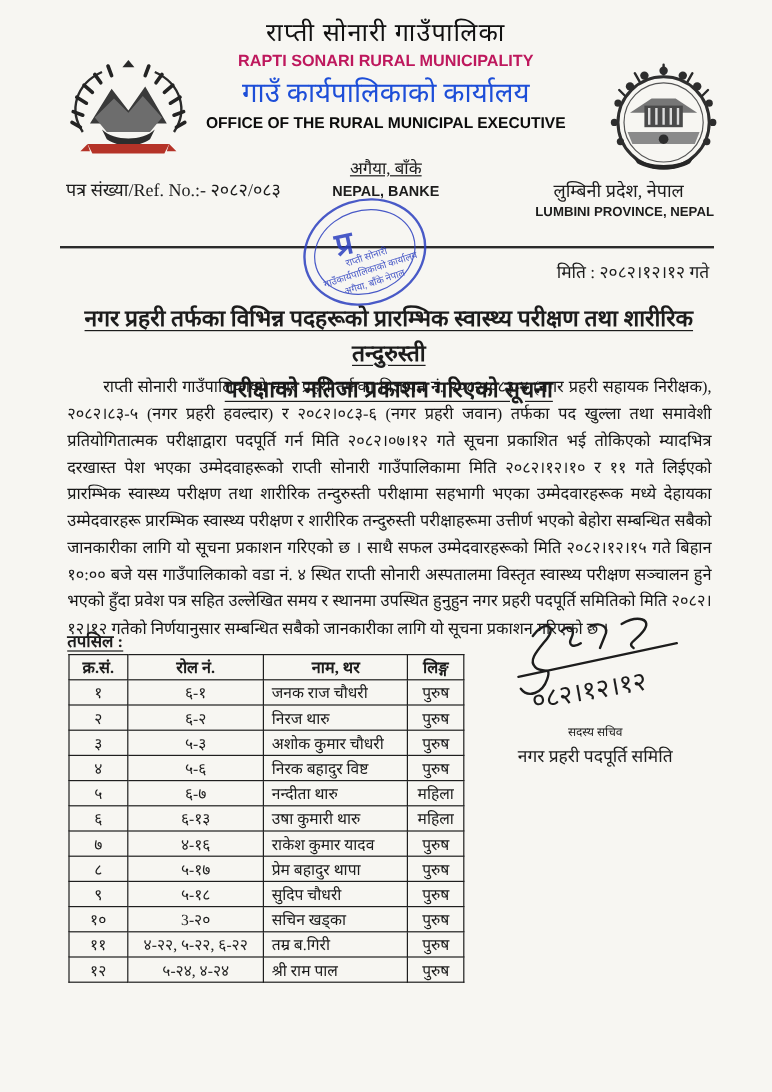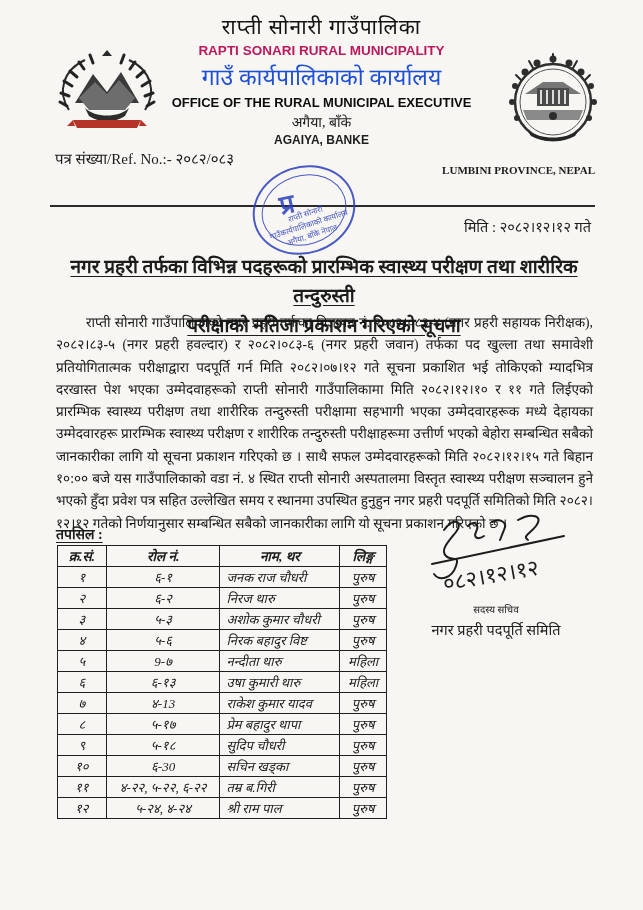--- a/index.html
+++ b/index.html
@@ -15,27 +15,27 @@
 
   
   .letterhead{position:relative;padding-top:12px;text-align:center;}
   .emblem{position:absolute;top:48px;}
   .emblem.left{left:55px;}
   .emblem.right{right:40px;top:52px;}
   .head-np-1{font-size:21px;letter-spacing:1px;color:#111;}
   .head-en-1{font-family:"Liberation Sans",sans-serif;font-weight:bold;font-size:13.5px;margin-top:3px;color:#be185d;}
   .head-np-2{font-size:23px;margin-top:2px;color:#1d4ed8;}
   .head-en-2{font-family:"Liberation Sans",sans-serif;font-weight:bold;font-size:13px;margin-top:3px;color:#0c0c0c;}
-  .head-np-3{font-size:14px;margin-top:2px;}
+  .head-np-3{font-size:14px;margin-top:20px;text-decoration:underline;}
   .head-en-3{font-family:"Liberation Sans",sans-serif;font-weight:bold;font-size:12px;margin-top:2px;}
 
   .refs{position:absolute;left:55px;top:148px;font-size:15px;line-height:1.55;text-align:right;}
   .province{position:absolute;right:48px;top:148px;text-align:center;}
   .province .np{font-size:15px;}
-  .province .en{font-family:Liberation Serif, serif;font-weight:bold;font-size:11px;margin-top:16px;padding-left:10px;}
+  .province .en{font-family:Liberation Sans, sans-serif;font-weight:bold;font-size:11px;margin-top:2px;padding-left:10px;}
 
   .rule{position:absolute;left:50px;right:48px;top:205px;border-top:2.5px solid #2b2b2b;}
 
   
   .stamp{
     position:absolute;left:252px;top:166px;width:104px;height:88px;
     transform:rotate(-18deg);
     color:#2b3fc0;opacity:.85;z-index:5;
     font-size:8px;text-align:center;line-height:1.2;
   }
@@ -63,21 +63,20 @@
     font-size:13.6px;line-height:1.64;text-align:justify;
     text-indent:30px;color:#161616;
   }
   .tapasil{position:absolute;left:56px;top:524px;font-size:14px;font-weight:bold;text-decoration:underline;text-underline-offset:3px;}
 
   
   table.results{
     position:absolute;left:57px;top:545px;
     border-collapse:collapse;table-layout:fixed;width:330px;
     font-size:13px;
-    font-style:italic;
   }
   table.results th,table.results td{
     border:1.6px solid #1f1f1f;padding:1px 4px;height:18px;
     text-align:center;font-weight:normal;white-space:nowrap;overflow:hidden;
   }
   table.results th{font-weight:bold;font-size:13.5px;}
   table.results .col-sn{width:48px;}
   table.results .col-roll{width:112px;}
   table.results .col-name{width:118px;}
   table.results .col-gender{width:46px;}
@@ -139,31 +138,32 @@
       <path d="M20,58 h60 l-4,10 h-52 z" fill="#8a8a8a"></path>
       <path d="M24,78 C38,88 62,88 76,78 L72,84 C60,91 40,91 28,84 Z" fill="#262626"></path>
       <circle cx="50" cy="64" r="4" fill="#2d2d2d"></circle>
     </svg>
 
     <div class="head-np-1">राप्ती सोनारी गाउँपालिका</div>
     <div class="head-en-1">RAPTI SONARI RURAL MUNICIPALITY</div>
     <div class="head-np-2">गाउँ कार्यपालिकाको कार्यालय</div>
     <div class="head-en-2">OFFICE OF THE RURAL MUNICIPAL EXECUTIVE</div>
     <div class="head-np-3">अगैया, बाँके</div>
-    <div class="head-en-3">AGAIYA, BANKE</div>
+    <div class="head-en-3">NEPAL, BANKE</div>
   </div>
 
   <div class="refs">
     <div>
       <span>पत्र संख्या/Ref. No.:-</span>
       <span>२०८२/०८३</span>
     </div>
   </div>
 
   <div class="province">
+    <div class="np">लुम्बिनी प्रदेश, नेपाल</div>
     <div class="en">LUMBINI PROVINCE, NEPAL</div>
   </div>
 
   <div class="rule"></div>
 
   <div class="stamp">
     <div class="ring"></div>
     <div class="ring inner"></div>
     <div class="mono">प्र</div>
     <div class="s1">राप्ती सोनारी</div>
@@ -217,51 +217,51 @@
           <td>पुरुष</td>
         </tr>
         <tr>
           <td>४</td>
           <td>५-६</td>
           <td class="cell-name">निरक बहादुर विष्ट</td>
           <td>पुरुष</td>
         </tr>
         <tr>
           <td>५</td>
-          <td>9-७</td>
+          <td>६-७</td>
           <td class="cell-name">नन्दीता थारु</td>
           <td>महिला</td>
         </tr>
         <tr>
           <td>६</td>
           <td>६-१३</td>
           <td class="cell-name">उषा कुमारी थारु</td>
           <td>महिला</td>
         </tr>
         <tr>
           <td>७</td>
-          <td>४-13</td>
+          <td>४-१६</td>
           <td class="cell-name">राकेश कुमार यादव</td>
           <td>पुरुष</td>
         </tr>
         <tr>
           <td>८</td>
           <td>५-१७</td>
           <td class="cell-name">प्रेम बहादुर थापा</td>
           <td>पुरुष</td>
         </tr>
         <tr>
           <td>९</td>
           <td>५-१८</td>
           <td class="cell-name">सुदिप चौधरी</td>
           <td>पुरुष</td>
         </tr>
         <tr>
           <td>१०</td>
-          <td>६-30</td>
+          <td>3-२०</td>
           <td class="cell-name">सचिन खड्का</td>
           <td>पुरुष</td>
         </tr>
         <tr>
           <td>११</td>
           <td>४-२२, ५-२२, ६-२२</td>
           <td class="cell-name">तम्र ब.गिरी</td>
           <td>पुरुष</td>
         </tr>
         <tr>

